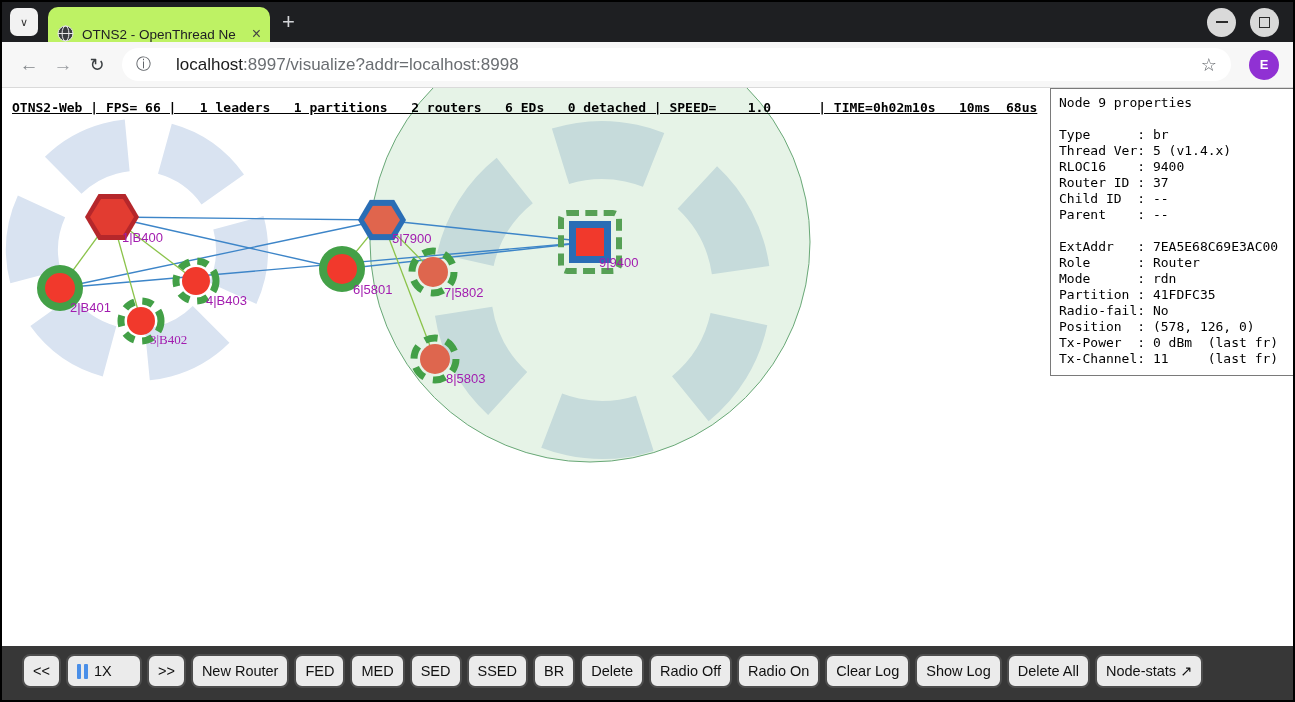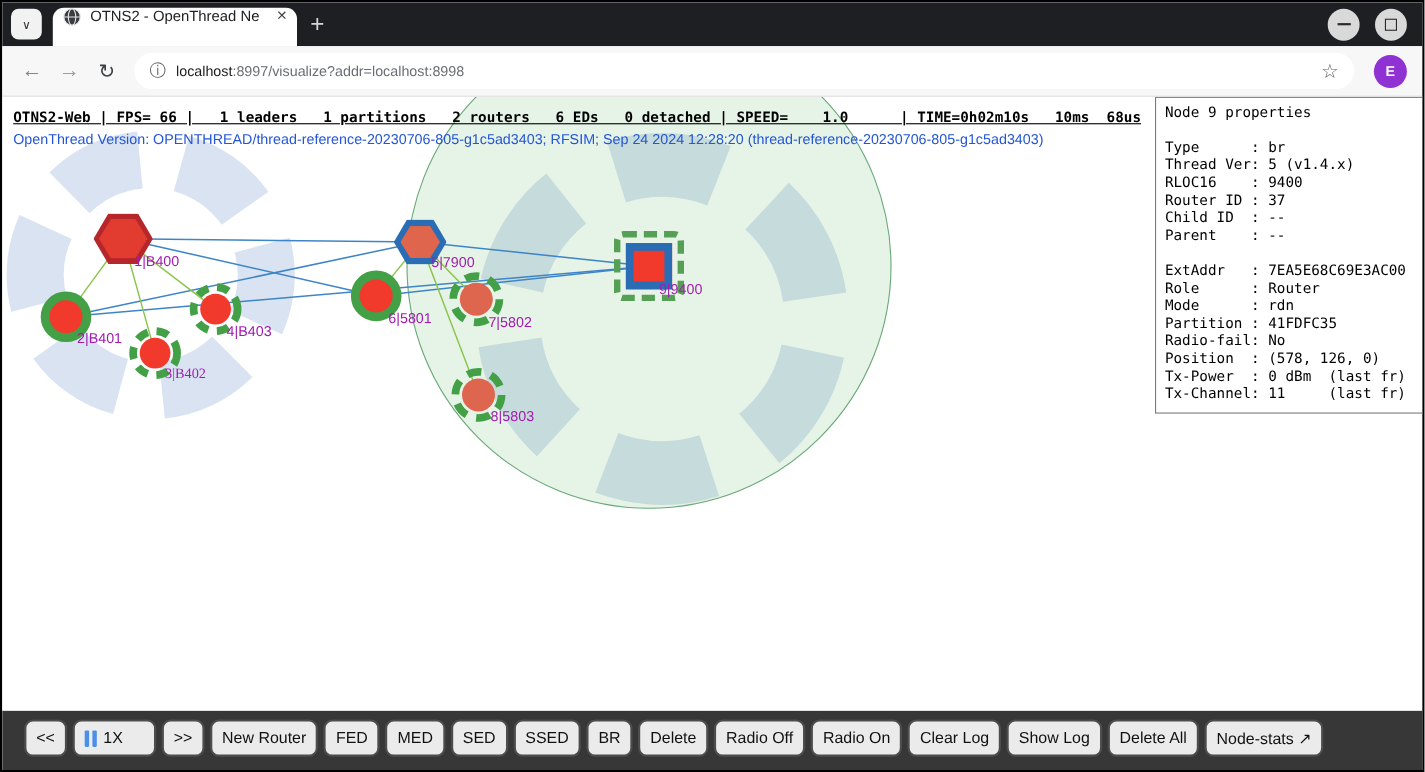--- a/index.html
+++ b/index.html
@@ -4,43 +4,43 @@
 <style>
   * { margin:0; padding:0; box-sizing:border-box; }
   body { font-family:"Liberation Sans", sans-serif; background:#555; }
   .window { width:1295px; height:702px; border:2px solid #000; background:#fff;
             position:relative; overflow:hidden; }
 
   
   .tabstrip { height:40px; background:#1e1f22; display:flex; align-items:center; padding-left:8px; }
   .tab-search { width:28px; height:28px; border:none; border-radius:7px; background:#f2f2f2;
                 color:#333; font-size:11px; cursor:pointer; display:flex; align-items:center; justify-content:center; }
-  .tab { height:35px; width:222px; align-self:flex-end; background:#ffffff; border-radius:10px 10px 0 0;
-         display:flex; align-items:flex-start; padding:0 9px; gap:8px; margin-left:10px; }
+  .tab { height:35px; width:222px; align-self:flex-end; background:#bef264; border-radius:10px 10px 0 0;
+         display:flex; align-items:flex-end; padding:0 9px; gap:8px; margin-left:10px; }
   .favicon { width:17px; height:17px; flex:0 0 auto; }
   .tab-title { flex:1; font-size:13.5px; color:#202124; white-space:nowrap; overflow:hidden; }
   .tab-close { color:#444; font-size:16px; cursor:pointer; line-height:1; }
   .new-tab { background:none; border:none; color:#d3d5d8; font-size:22px; margin-left:12px; cursor:pointer; line-height:1; }
   .wincontrols { margin-left:auto; margin-right:14px; display:flex; gap:14px; }
   .winbtn { width:29px; height:29px; border-radius:50%; border:none; background:#d9d9d9;
             display:flex; align-items:center; justify-content:center; cursor:pointer; }
   .min-glyph { width:12px; height:2px; background:#2b2b2b; display:block; }
   .max-glyph { width:11px; height:11px; border:1.5px solid #2b2b2b; display:block; }
 
   
   .navbar { height:46px; background:#f7f7f7; border-bottom:1px solid #dadada;
             display:flex; align-items:center; padding:0 10px; }
   .nav-icon { background:none; border:none; font-size:19px; width:34px; text-align:center; cursor:pointer; }
   .back-ic { color:#83878b; }
   .fwd-ic { color:#9a9da1; }
   .reload-ic { color:#3c4043; font-size:18px; }
   .omnibox { flex:1; height:33px; background:#ffffff; border-radius:17px; display:flex;
              align-items:center; padding:0 14px; gap:9px; margin:0 8px; }
   .info-ic { color:#5f6368; font-size:15px; }
-  .url { font-size:13px; white-space:nowrap; overflow:hidden; flex:1; }
+  .url { font-size:17px; white-space:nowrap; overflow:hidden; flex:1;margin-left:16px; }
   .url-host { color:#1b1b1b; }
   .url-rest { color:#6a6e72; }
   .star-ic { color:#5f6368; font-size:18px; cursor:pointer; }
   .avatar { width:30px; height:30px; border-radius:50%; background:#9031d3; color:#fff;
             font-size:13px; font-weight:bold; display:flex; align-items:center; justify-content:center;
             margin:0 4px 0 10px; cursor:pointer; }
 
   
   .content { position:relative; height:558px; background:#fff; overflow:hidden; }
   .net-canvas { position:absolute; left:0; top:0; }
@@ -187,21 +187,20 @@
     <div class="nlabel" style="left:68px;  top:212px;">2|B401</div>
     <div class="nlabel" style="left:148px; top:244px;font-family:Liberation Serif, serif;">3|B402</div>
     <div class="nlabel" style="left:204px; top:205px;">4|B403</div>
     <div class="nlabel" style="left:390px; top:143px;">5|7900</div>
     <div class="nlabel" style="left:351px; top:194px;">6|5801</div>
     <div class="nlabel" style="left:442px; top:197px;">7|5802</div>
     <div class="nlabel" style="left:444px; top:283px;">8|5803</div>
     <div class="nlabel" style="left:597px; top:167px;">9|9400</div>
 
     <div class="status-line">OTNS2-Web | FPS= 66 |   1 leaders   1 partitions   2 routers   6 EDs   0 detached | SPEED=    1.0      | TIME=0h02m10s   10ms  68us</div>
-    <div class="version-line">OpenThread Version: OPENTHREAD/thread-reference-20230706-805-g1c5ad3403; RFSIM; Sep 24 2024 12:28:20 (thread-reference-20230706-805-g1c5ad3403)</div>
 
     <div class="props-panel">
       <div class="pline">Node 9 properties</div>
       <div class="pline"></div>
       <div class="pline">Type      : br</div>
       <div class="pline">Thread Ver: 5 (v1.4.x)</div>
       <div class="pline">RLOC16    : 9400</div>
       <div class="pline">Router ID : 37</div>
       <div class="pline">Child ID  : --</div>
       <div class="pline">Parent    : --</div>

